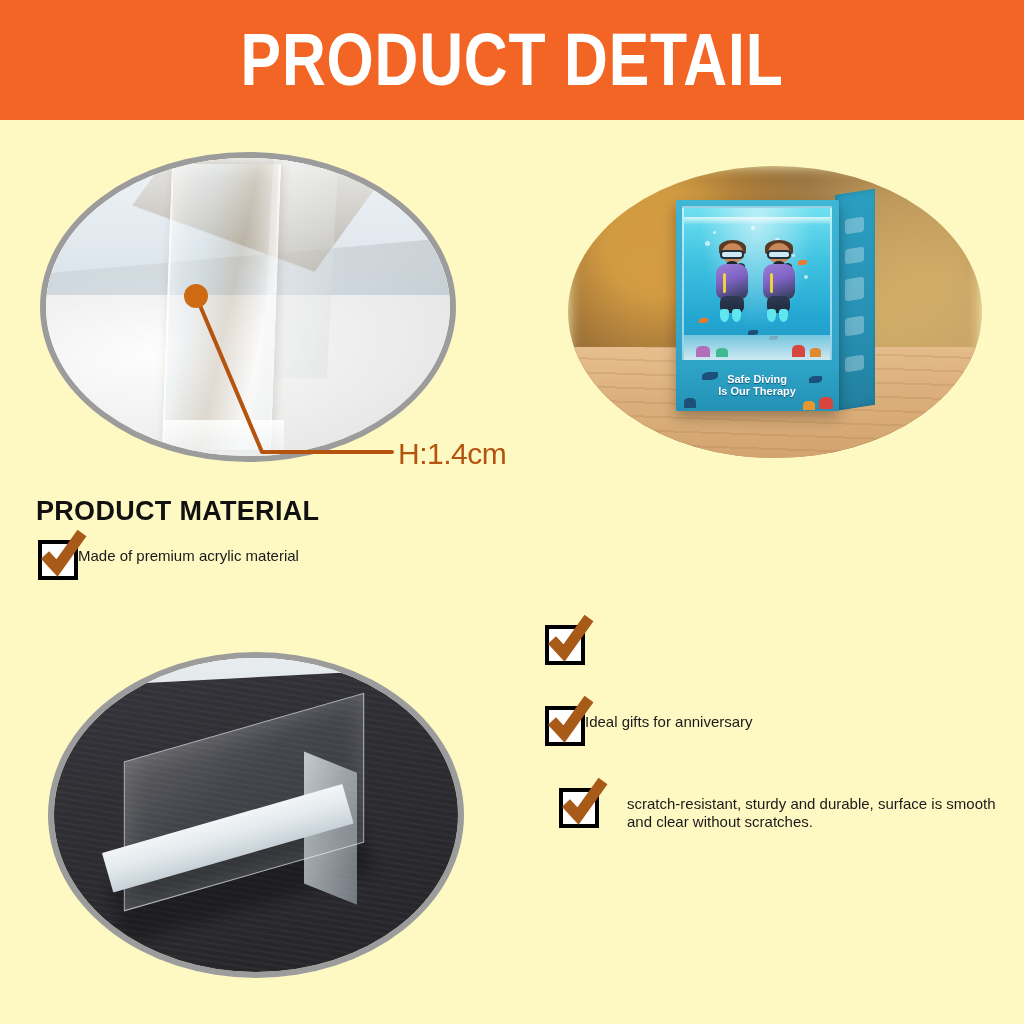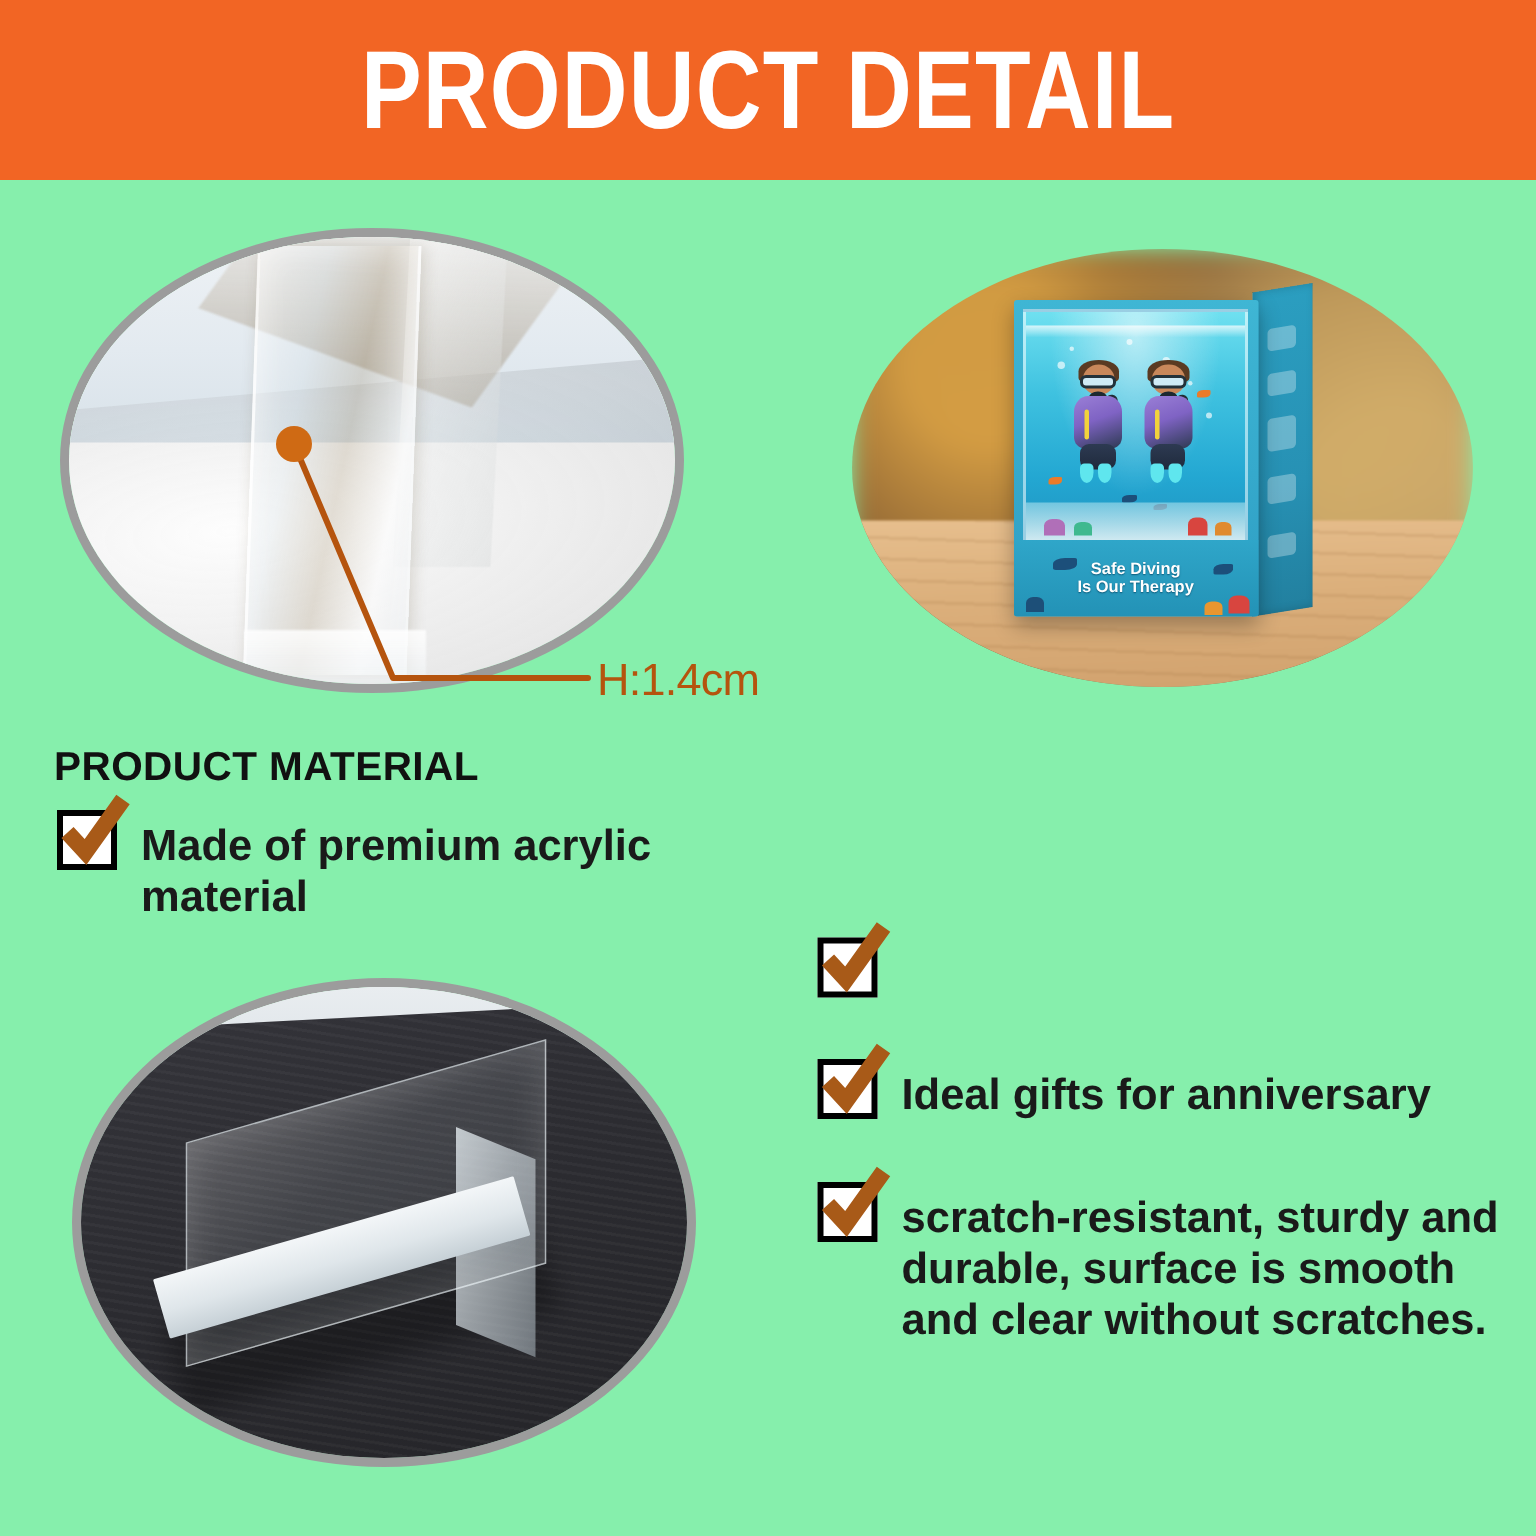--- a/index.html
+++ b/index.html
@@ -2,21 +2,21 @@
 <html><head>
 <meta charset="utf-8">
 <style>
   * { margin:0; padding:0; box-sizing:border-box; }
   html, body {
     width:1024px; height:1024px;
     background:#ffffff;
     font-family:"Liberation Sans", sans-serif;
     overflow:hidden;
   }
-  .page { position:relative; width:1024px; height:1024px; background:#86efac; }
+  .page { position:relative; width:1024px; height:1024px; background:#fef9c3; }
 
   
   .banner{
     position:absolute; left:0; top:0; width:1024px; height:120px;
     background:#f26524; display:flex; align-items:center; justify-content:center;
   }
   .banner-title{
     color:#ffffff; font-size:74px; font-weight:bold;
     letter-spacing:1px; line-height:1;
     transform:scaleX(0.82); transform-origin:center;
@@ -240,29 +240,29 @@
   #title-acrylic{ left:36px; top:496px; }
   #title-gift{ left:543px; top:478px; }
 
   .feature-row{ position:absolute; display:flex; align-items:flex-start; }
   .cbox{
     position:relative; flex:0 0 auto;
     width:40px; height:40px; border:4px solid #000000; background:#ffffff;
   }
   .cbox svg{ position:absolute; left:-6px; top:-16px; width:54px; height:54px; overflow:visible; }
   .feature-text{
-    color:#1a1a1a; font-size:29px; line-height:1.18; margin-left:16px;
-    padding-top:7px; max-width:420px;font-weight:bold;
+    color:#1a1a1a; font-size:15px; line-height:1.18; 
+    padding-top:7px; max-width:420px;
   }
 
   #feat-acrylic-0{ left:38px; top:540px; }
   #feat-gift-0{ left:545px; top:528px; }
   #feat-gift-1{ left:545px; top:625px; }
   #feat-gift-2{ left:545px; top:706px; }
-  #feat-gift-3{ left:545px; top:788px; }
+  #feat-gift-3{ left:559px; top:788px;gap:28px; }
   #feat-gift-4{ left:545px; top:903px; }
 </style>
 </head>
 <body>
 
 <div class="page">
 
   <div class="banner">
     <div class="banner-title">PRODUCT DETAIL</div>
   </div>

